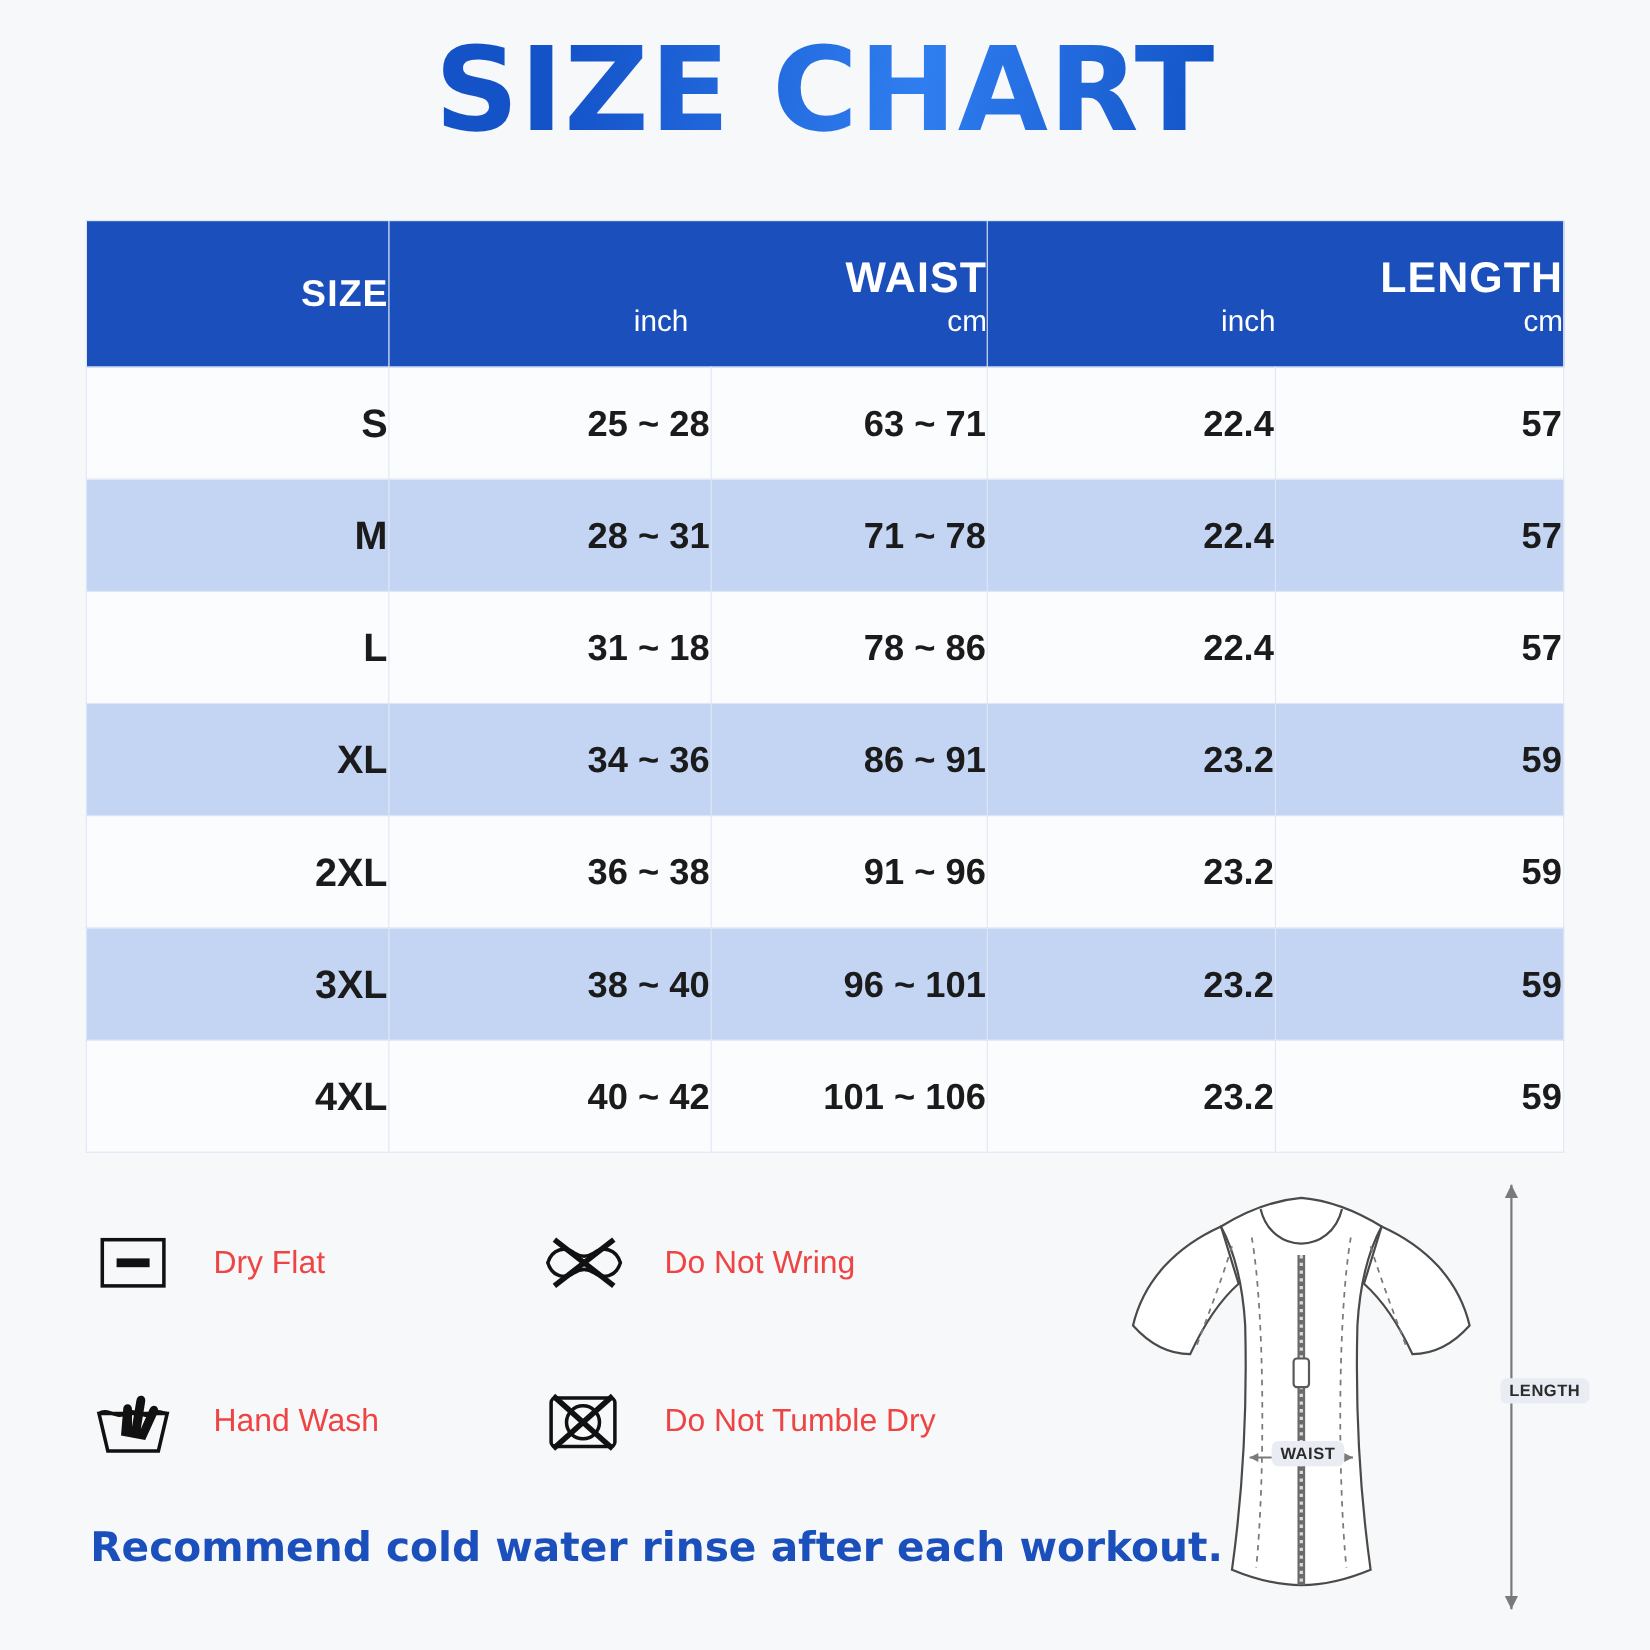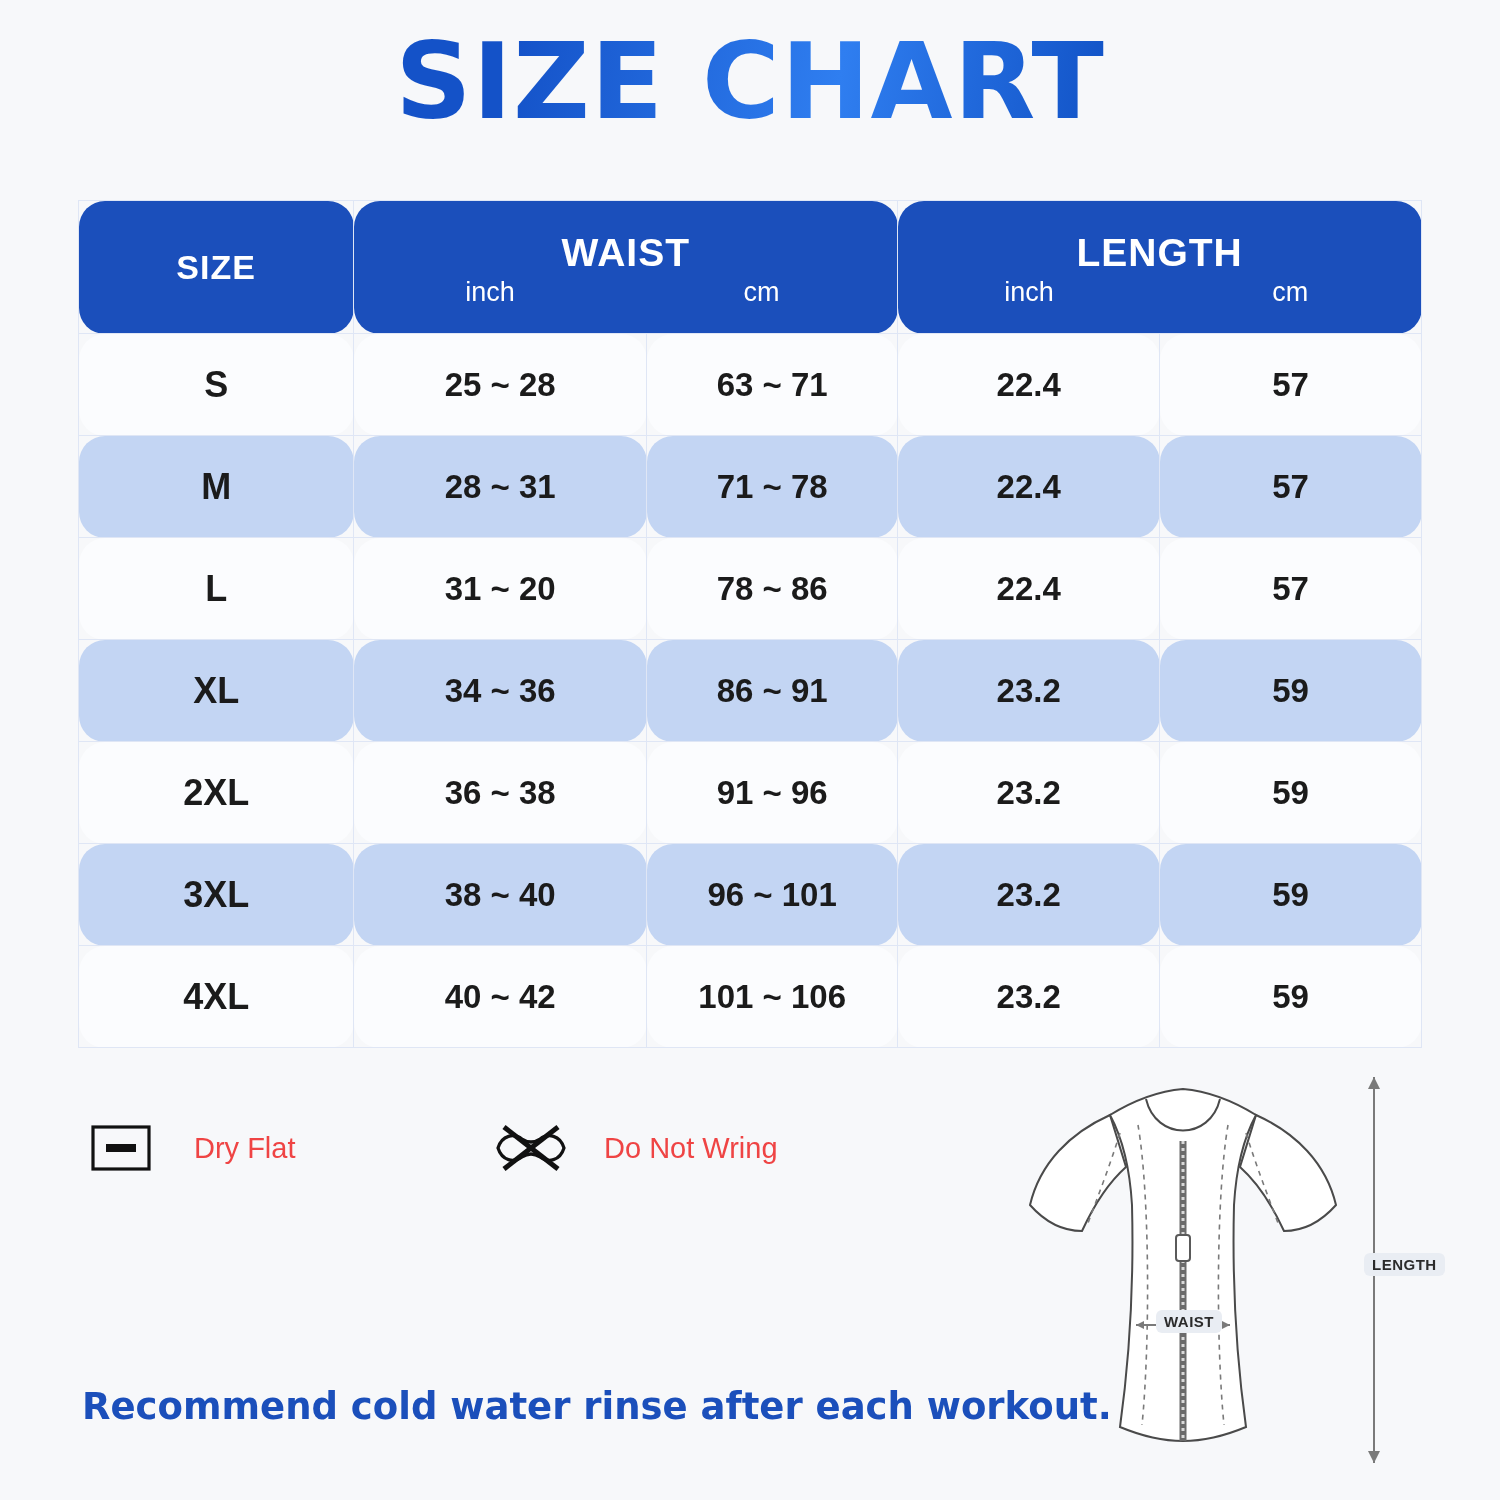--- a/index.html
+++ b/index.html
@@ -42,23 +42,22 @@
     left: 78px;
     top: 200px;
     width: 1344px;
   }
   table.size-table {
     width: 100%;
     border-collapse: collapse;
     table-layout: fixed;
   }
   table.size-table th, table.size-table td {
-    text-align: center;
+    text-align: right;
     vertical-align: middle;
-    border-radius: 26px;
   }
   thead th {
     background: #1b4fbb;
     color: #ffffff;
     border: 1px solid #dfe6f5;
     padding: 0;
   }
   .hdr-size {
     font-size: 34px;
     font-weight: 700;
@@ -207,21 +206,21 @@
         </tr>
         <tr class="even">
           <td class="size-cell">M</td>
           <td>28 ~ 31</td>
           <td>71 ~ 78</td>
           <td>22.4</td>
           <td>57</td>
         </tr>
         <tr class="odd">
           <td class="size-cell">L</td>
-          <td>31 ~ 20</td>
+          <td>31 ~ 18</td>
           <td>78 ~ 86</td>
           <td>22.4</td>
           <td>57</td>
         </tr>
         <tr class="even">
           <td class="size-cell">XL</td>
           <td>34 ~ 36</td>
           <td>86 ~ 91</td>
           <td>23.2</td>
           <td>59</td>
@@ -266,20 +265,43 @@
         <div class="care-icon">
           <svg width="86" height="74" viewBox="0 0 86 74">
             <path d="M10 37 C14 24, 26 22, 34 28 C40 32, 46 32, 52 28 C60 22, 72 24, 76 37 C72 50, 60 52, 52 46 C46 42, 40 42, 34 46 C26 52, 14 50, 10 37 Z" fill="none" stroke="#111" stroke-width="3.2"></path>
             <line x1="16" y1="16" x2="70" y2="58" stroke="#111" stroke-width="5"></line>
             <line x1="70" y1="16" x2="16" y2="58" stroke="#111" stroke-width="5"></line>
           </svg>
         </div>
         <div class="care-label">Do Not Wring</div>
       </div>
     </div>
+    <div class="care-row">
+      <div class="care-item">
+        <div class="care-icon">
+          <svg width="78" height="74" viewBox="0 0 78 74">
+            <path d="M8 30 L70 30 L62 64 L16 64 Z" fill="none" stroke="#111" stroke-width="3.2"></path>
+            <path d="M8 30 C16 24, 24 36, 32 30 C40 24, 48 36, 56 30 C62 26, 66 30, 70 30" fill="none" stroke="#111" stroke-width="3"></path>
+            <path d="M28 50 L30 26 C30 20, 38 20, 38 26 L38 42 L42 18 C43 12, 51 13, 50 19 L46 44 L54 26 C57 20, 64 24, 61 30 L50 54 Z" fill="#111"></path>
+          </svg>
+        </div>
+        <div class="care-label">Hand Wash</div>
+      </div>
+      <div class="care-item">
+        <div class="care-icon">
+          <svg width="80" height="74" viewBox="0 0 80 74">
+            <rect x="10" y="16" width="58" height="44" rx="4" fill="none" stroke="#111" stroke-width="3.2"></rect>
+            <circle cx="39" cy="38" r="15" fill="none" stroke="#111" stroke-width="3.2"></circle>
+            <line x1="12" y1="14" x2="66" y2="62" stroke="#111" stroke-width="5"></line>
+            <line x1="66" y1="14" x2="12" y2="62" stroke="#111" stroke-width="5"></line>
+          </svg>
+        </div>
+        <div class="care-label">Do Not Tumble Dry</div>
+      </div>
+    </div>
   </div>
 
   <div class="note">Recommend cold water rinse after each workout.</div>
 
   <div class="figure">
     <svg width="500" height="430" viewBox="0 0 500 430">
 
       <path d="M150 60 C110 78, 80 108, 70 150 C86 168, 104 176, 122 176 C134 150, 148 128, 166 112 Z" fill="#ffffff" stroke="#4a4a4a" stroke-width="2"></path>
       <path d="M296 60 C336 78, 366 108, 376 150 C360 168, 342 176, 324 176 C312 150, 298 128, 280 112 Z" fill="#ffffff" stroke="#4a4a4a" stroke-width="2"></path>
 

